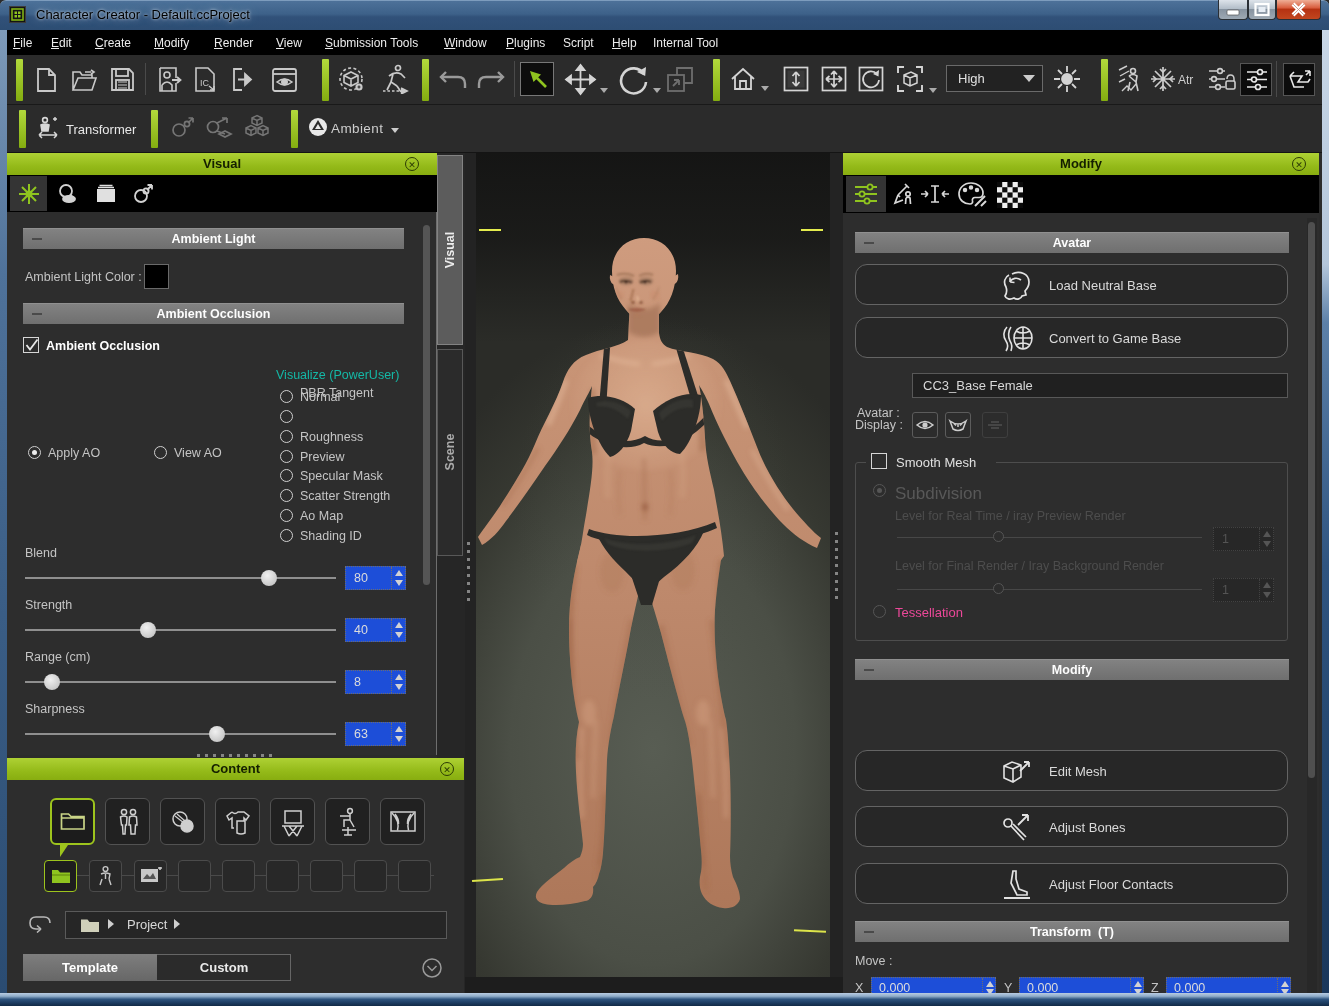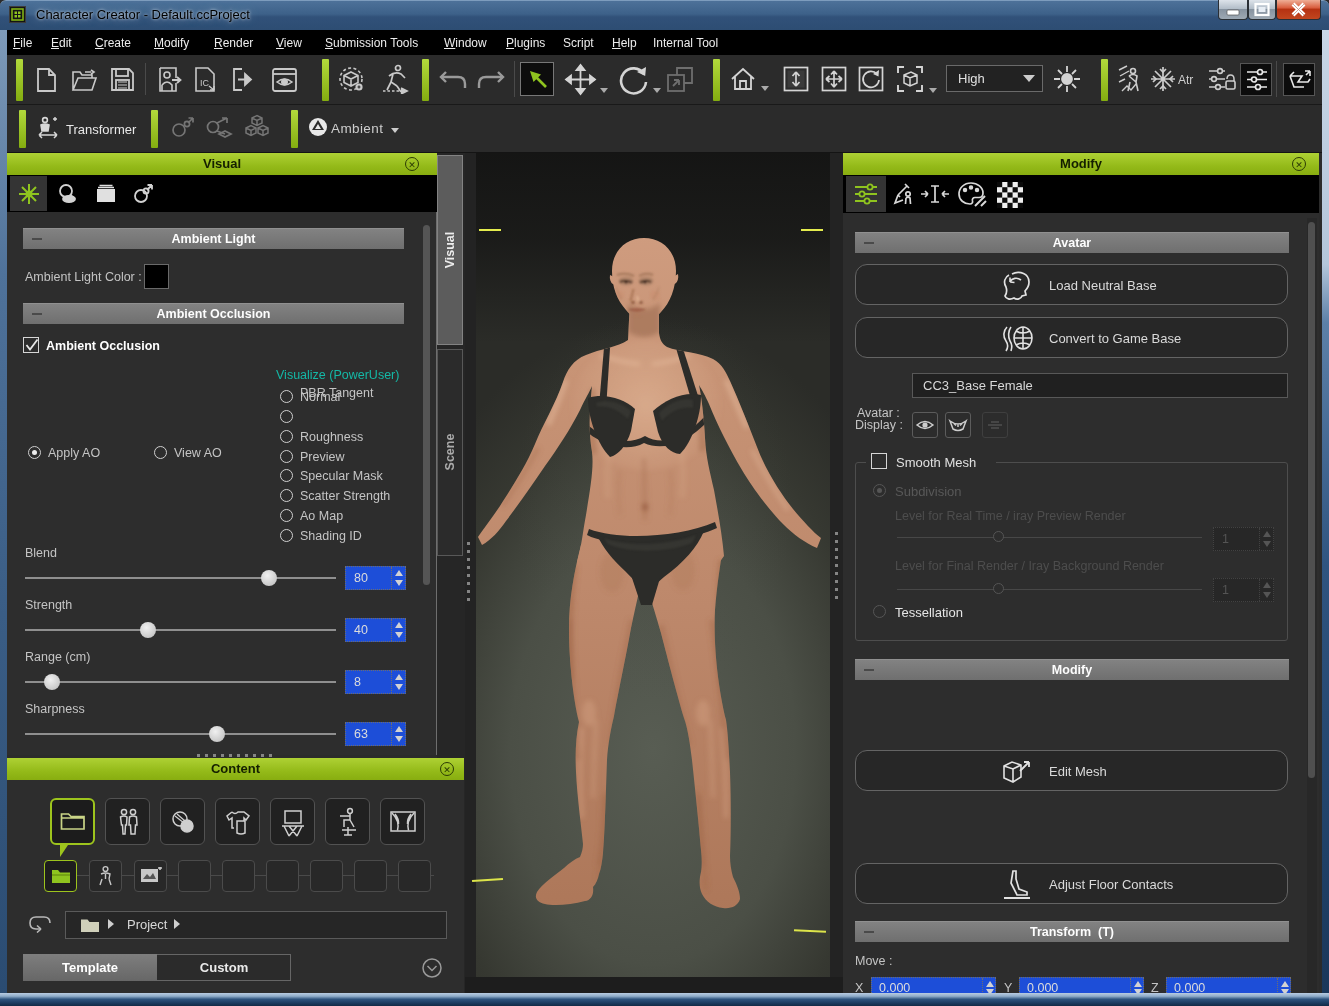--- a/index.html
+++ b/index.html
@@ -726,21 +726,21 @@
       </svg></div>
 <div class="cell" style="left:982px;top:412px;border-color:#3f3f3f;"><svg width="24" height="24" viewBox="0 0 24 24">
         <path d="M5 12 H19 M8 9 H16 M8 15 H16" stroke="#4f4f4f" stroke-width="1.6"></path>
       </svg></div>
 
 <div class="abs" style="left:855px;top:462px;width:433px;height:179px;border:1px solid #4d4d4d;border-radius:3px;"></div>
 <div class="abs" style="left:866px;top:452px;width:130px;height:20px;background:#2d2d2d;"></div>
 <div class="cb" style="left:871px;top:453px;"></div>
 <div class="lbl" style="left:896px;top:455px;font-size:13px;color:#e0e0e0;">Smooth Mesh</div>
 <div class="radio dis sel" style="left:873px;top:484px;"></div>
-<div class="lbl" style="left:895px;top:484px;color:#585858;font-size:13px;">Subdivision</div>
+<div class="lbl" style="left:895px;top:484px;color:#585858;font-size:17px;">Subdivision</div>
 <div class="lbl" style="left:895px;top:509px;color:#4d4d4d;">Level for Real Time / iray Preview Render</div>
 <div class="strack dis" style="left:897px;top:537px;width:305px;"></div>
 <div class="abs" style="left:993px;top:531px;width:11px;height:11px;border:1.4px solid #555;border-radius:50%;background:#2d2d2d;"></div>
 <div class="spin dis" style="left:1213px;top:527px;">
       <span class="v">1</span>
       <div class="arr">
         <div class="up"></div>
         <div class="dn"></div>
       </div>
     </div>
@@ -748,28 +748,36 @@
 <div class="strack dis" style="left:897px;top:589px;width:305px;"></div>
 <div class="abs" style="left:993px;top:583px;width:11px;height:11px;border:1.4px solid #555;border-radius:50%;background:#2d2d2d;"></div>
 <div class="spin dis" style="left:1213px;top:578px;">
       <span class="v">1</span>
       <div class="arr">
         <div class="up"></div>
         <div class="dn"></div>
       </div>
     </div>
 <div class="radio dis" style="left:873px;top:605px;"></div>
-<div class="lbl" style="left:895px;top:605px;color:#e5e5e5;font-size:13px;">Tessellation</div>
+<div class="lbl" style="left:895px;top:605px;color:#ec4899;font-size:13px;">Tessellation</div>
 
 <div class="hdr" style="left:855px;top:659px;width:434px;">Modify</div>
 <div class="mbtn" style="top:750px;">
       <span>Edit Mesh</span>
 <svg class="abs" style="left:144px;top:6px;" width="32" height="30" viewBox="0 0 32 30" fill="none" stroke="#e2e2e2" stroke-width="1.6">
  <path d="M4 9 L12 5 L21 8 L21 20 L13 25 L4 21 Z M4 9 L13 12 L21 8 M13 12 L13 25"></path>
  <path d="M20 14 L29 5 M29 5 h-5 M29 5 v5" stroke-width="1.8"></path>
+</svg>
+    </div>
+<div class="mbtn" style="top:806px;">
+      <span>Adjust Bones</span>
+<svg class="abs" style="left:144px;top:6px;" width="32" height="30" viewBox="0 0 32 30" fill="none" stroke="#e2e2e2" stroke-width="1.7">
+ <circle cx="8" cy="10" r="4"></circle>
+        <path d="M11 13 L24 27 M13 11 L26 24"></path>
+ <path d="M18 12 L28 2 M28 2 h-6 M28 2 v6" stroke-width="1.8"></path>
 </svg>
     </div>
 <div class="mbtn" style="top:863px;">
       <span>Adjust Floor Contacts</span>
 <svg class="abs" style="left:144px;top:5px;" width="34" height="32" viewBox="0 0 34 32" fill="none" stroke="#e2e2e2" stroke-width="1.7">
  <path d="M13 2 L11 14 L17 26 L27 26 L27 23 L19 20 L16 10 L16 2 Z"></path>
  <path d="M4 29 H30" stroke-width="2"></path>
 </svg>
     </div>
 

